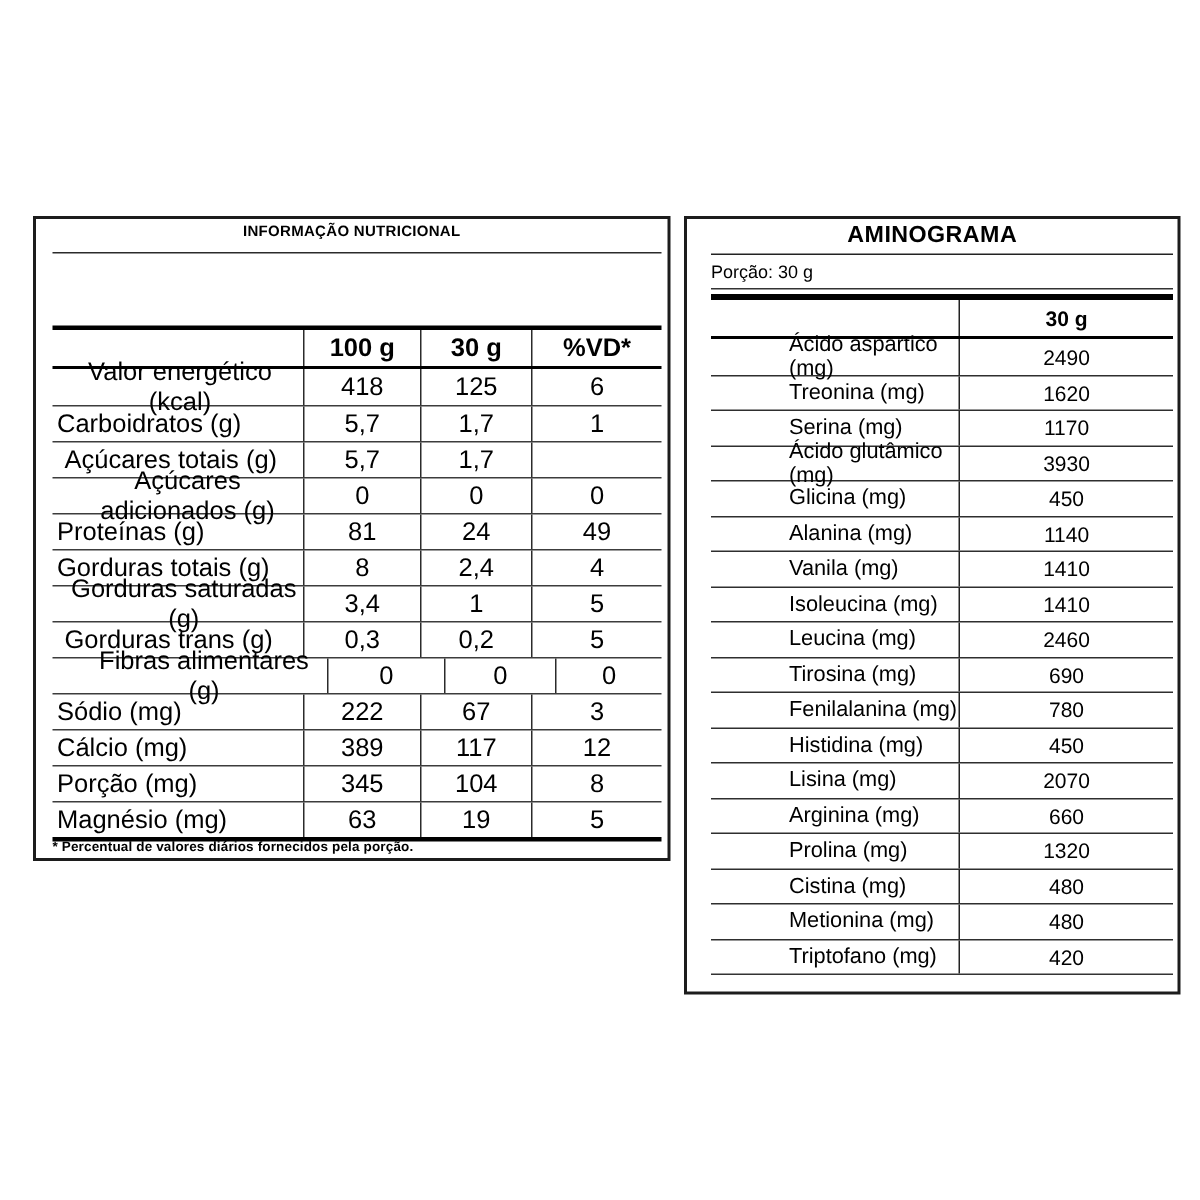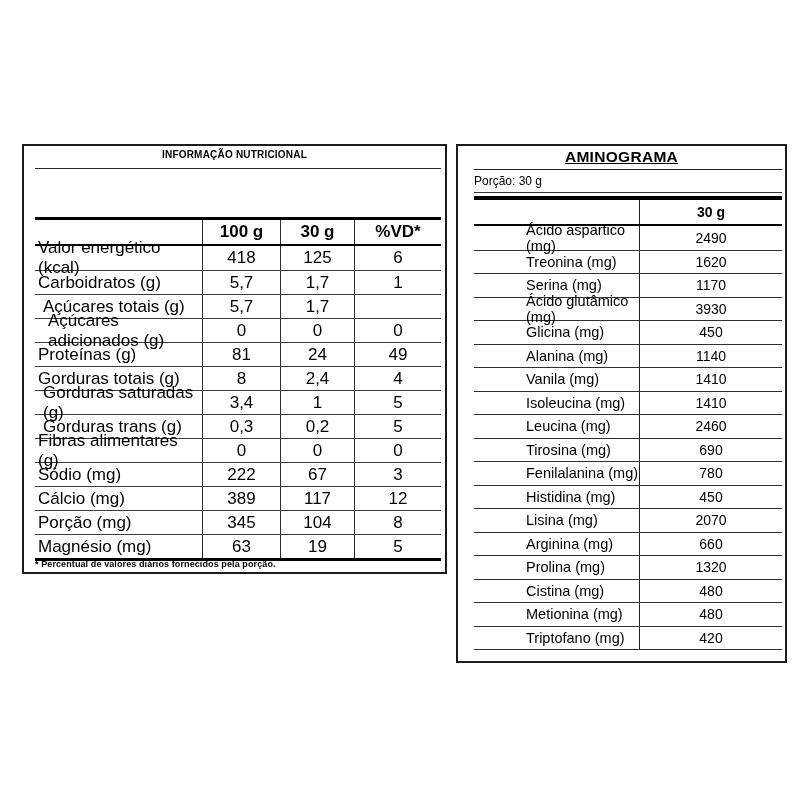--- a/index.html
+++ b/index.html
@@ -17,38 +17,38 @@
   }
   .nrule { position:absolute; top:22px; left:11px; right:4px; border-top:1.5px solid #2b2b2b; }
   .ngrid {
     position:absolute; top:71px; left:11px; right:4px;
     border-top:3.5px solid #000; border-bottom:3.5px solid #000;
   }
   .nrow { display:flex; align-items:center; height:24px; }
   .nrow.nheader { height:26px; border-bottom:2px solid #000; font-weight:bold; }
   .ndrow + .ndrow { border-top:1px solid #3c3c3c; }
   .ncell { height:100%; display:flex; align-items:center; font-size:17px; }
-  .c0 { flex:0 0 167px; padding-left:3px; }
+  .c0 { flex:0 0 167px; padding-left:3px;text-align:center; }
   .cv { justify-content:center; border-left:1.5px solid #2b2b2b; }
   .c1 { flex:0 0 78px; }
   .c2 { flex:0 0 74px; }
   .c3 { flex:1 1 auto; }
   .nfoot {
     position:absolute; left:11px; bottom:3px;
     font-size:9px; font-weight:bold; letter-spacing:0.1px;
   }
 
   
   .apanel {
     position:absolute; left:456px; top:144px; width:331px; height:519px;
     border:2px solid #1c1c1c; background:#fff;
   }
   .atitle {
     position:absolute; top:2px; left:0; right:0; text-align:center;
-    font-size:15.5px; font-weight:bold; letter-spacing:0.3px;text-decoration:underline;
+    font-size:15.5px; font-weight:bold; letter-spacing:0.3px;
   }
   .arule { position:absolute; top:23px; left:16px; right:3px; border-top:1.5px solid #222; }
   .aportion { position:absolute; top:28px; left:16px; font-size:12px; }
   .aprule { position:absolute; top:46px; left:16px; right:3px; border-top:1px solid #333; }
   .agrid {
     position:absolute; top:50px; left:16px; right:3px;
     border-top:4px solid #000; border-bottom:1.5px solid #333;
   }
   .arow { display:flex; align-items:center; height:23.5px; }
   .arow.aheader { height:26px; border-bottom:2px solid #000; font-weight:bold; }
@@ -122,21 +122,21 @@
       </div>
 
       <div class="nrow ndrow">
         <div class="ncell c0" style="padding-left: 8px;">Gorduras trans (g)</div>
         <div class="ncell cv c1">0,3</div>
         <div class="ncell cv c2">0,2</div>
         <div class="ncell cv c3">5</div>
       </div>
 
       <div class="nrow ndrow">
-        <div class="ncell c0" style="padding-left: 3px;">Fibras alimentares (g)</div>
+        <div class="ncell c0" style="padding-left: 3px; margin-left: 16px;">Fibras alimentares (g)</div>
         <div class="ncell cv c1">0</div>
         <div class="ncell cv c2">0</div>
         <div class="ncell cv c3">0</div>
       </div>
 
       <div class="nrow ndrow">
         <div class="ncell c0" style="padding-left: 3px;">Sódio (mg)</div>
         <div class="ncell cv c1">222</div>
         <div class="ncell cv c2">67</div>
         <div class="ncell cv c3">3</div>

